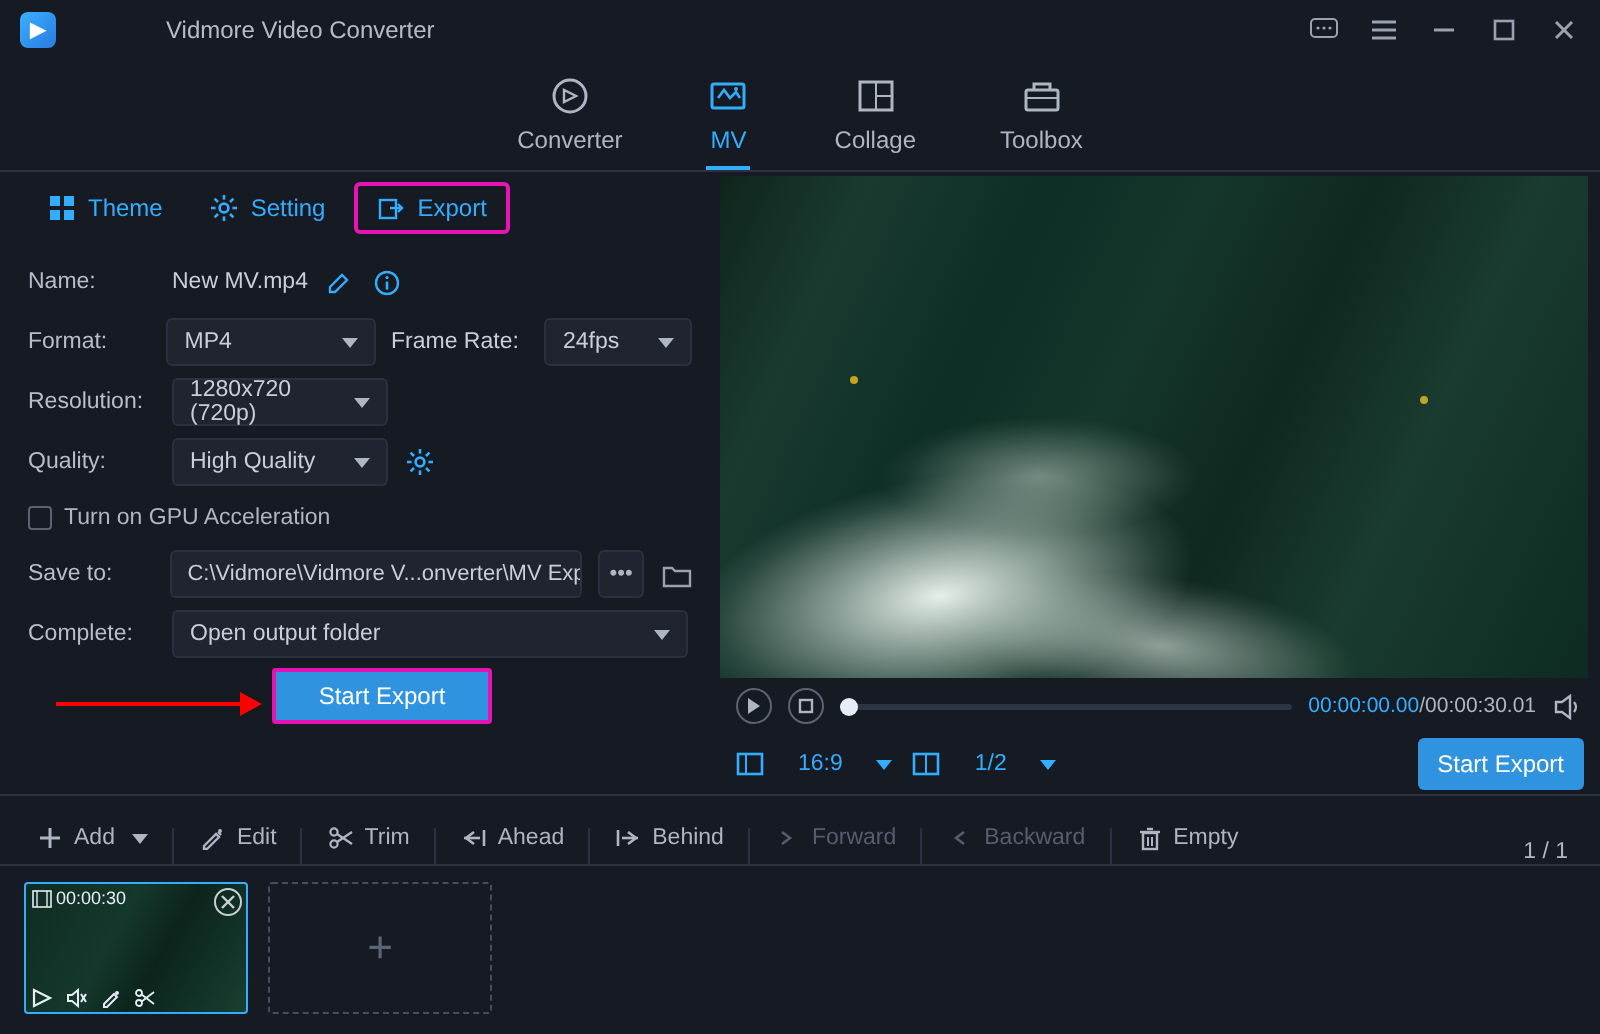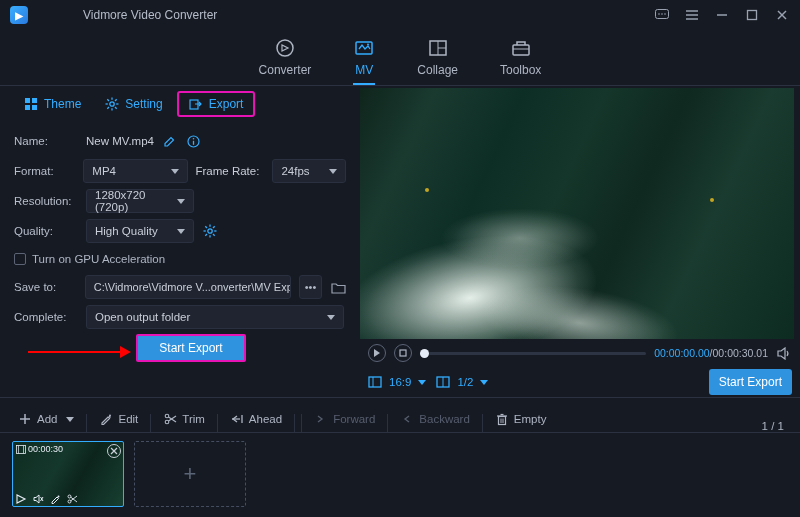--- a/index.html
+++ b/index.html
@@ -61,21 +61,21 @@
 
   .controls{height:28px;display:flex;align-items:center;gap:8px;padding:2px 8px;}
   .cir{width:18px;height:18px;border:1px solid #5b6375;border-radius:50%;display:flex;align-items:center;justify-content:center;color:#aeb5c3;}
   .seek{flex:1;height:3px;background:#2d3444;border-radius:2px;position:relative;}
   .seek .pt{position:absolute;left:0;top:-3px;width:9px;height:9px;border-radius:50%;background:#e7edf6;}
   .time{font-size:10.5px;}
   .time .cur{color:var(--accent);}
   .time .tot{color:#aeb5c3;}
 
   .opts{height:30px;display:flex;align-items:center;padding:0 8px;gap:10px;}
-  .opt{display:flex;align-items:center;gap:7px;font-size:11.5px;color:var(--accent);}
+  .opt{display:flex;align-items:center;gap:17px;font-size:11.5px;color:var(--accent);}
   .opt .tri{border-top-color:var(--accent);}
   .small-export{height:26px;padding:0 10px;background:var(--btn-blue);color:#fff;font-size:12px;border-radius:3px;display:flex;align-items:center;}
 
   .toolbar{height:36px;border-top:1px solid var(--border);border-bottom:1px solid var(--border);display:flex;align-items:flex-end;padding:0 10px;gap:2px;}
   .tbtn{display:flex;align-items:center;gap:5px;font-size:11.5px;color:#aeb5c3;height:26px;padding:0 8px;border-radius:3px;}
   .tbtn.dim{color:#565d6e;}
   .tbtn .bic{width:14px;height:14px;display:flex;align-items:center;justify-content:center;}
   .sep{width:1px;height:18px;background:var(--border);margin:0 2px;}
   .pgr{flex:1;}
   .page-ind{color:#aeb5c3;font-size:11.5px;padding-right:6px;}
@@ -398,20 +398,30 @@
       <div class="bic">
         <svg width="12" height="10">
           <line x1="1" y1="5" x2="9" y2="5" stroke="#aeb5c3" stroke-width="1.3"></line>
           <path d="M6 2 L2 5 L6 8" fill="none" stroke="#aeb5c3" stroke-width="1.3"></path>
           <line x1="11" y1="1" x2="11" y2="9" stroke="#aeb5c3" stroke-width="1.3"></line>
         </svg>
       </div>
       <span>Ahead</span>
     </div>
   <div class="sep"></div>
+  <div class="tbtn">
+      <div class="bic">
+        <svg width="12" height="10">
+          <line x1="3" y1="5" x2="11" y2="5" stroke="#aeb5c3" stroke-width="1.3"></line>
+          <path d="M6 2 L10 5 L6 8" fill="none" stroke="#aeb5c3" stroke-width="1.3"></path>
+          <line x1="1" y1="1" x2="1" y2="9" stroke="#aeb5c3" stroke-width="1.3"></line>
+        </svg>
+      </div>
+      <span>Behind</span>
+    </div>
   <div class="sep"></div>
   <div class="tbtn dim">
       <div class="bic">
         <svg width="10" height="10">
           <path d="M2 2 L6 5 L2 8" fill="none" stroke="#565d6e" stroke-width="1.3"></path>
         </svg>
       </div>
       <span>Forward</span>
     </div>
   <div class="sep"></div>

